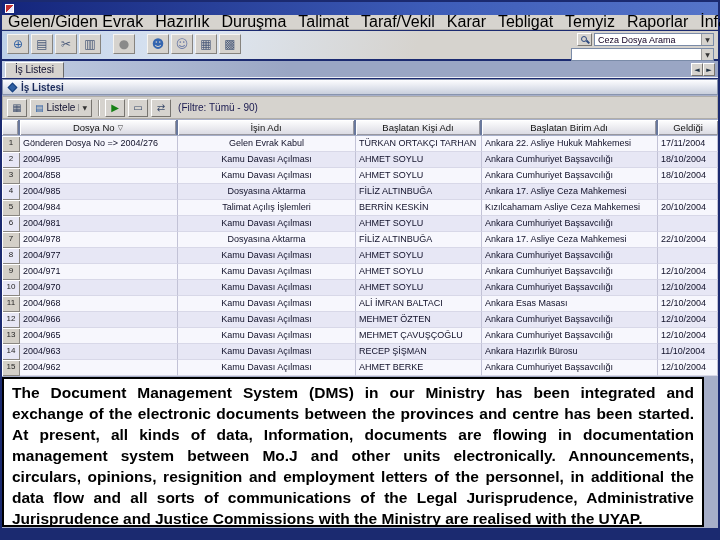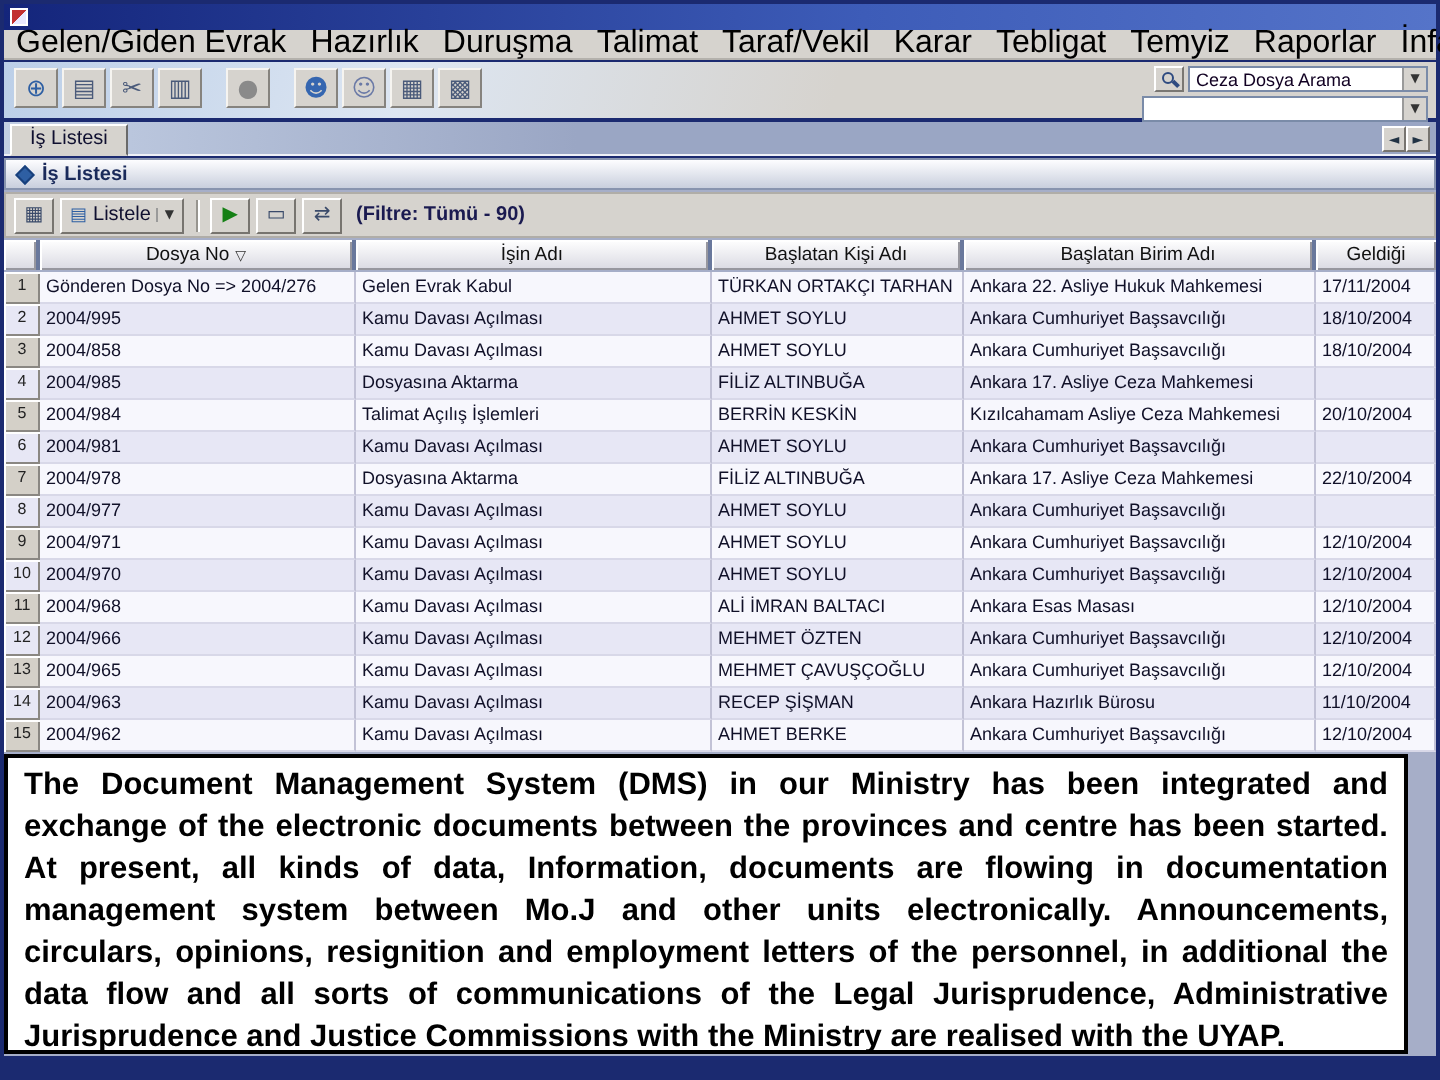--- a/index.html
+++ b/index.html
@@ -71,31 +71,31 @@
   .sq-btn { width: 20px; height: 18px; background: #d6d3ce; padding: 0; cursor: pointer;
     border: 1px solid; border-color: #fff #77746f #77746f #fff;
     font-size: 10px; line-height: 15px; text-align: center; color: #3a4a6a; }
   .sq-btn .play { color: #158015; }
   .listele-btn { height: 18px; display: flex; align-items: center; gap: 3px; cursor: pointer;
     background: #d6d3ce; border: 1px solid; border-color: #fff #77746f #77746f #fff;
     padding: 0 4px; font-size: 10px; color: #101030; }
   .listele-btn .li-icon { color: #2e5fa3; font-size: 9px; }
   .listele-btn .li-arrow { font-size: 6px; color: #333; border-left: 1px solid #9a9a9a; padding-left: 3px; }
   .vsep { width: 1px; height: 16px; background: #98958f; box-shadow: 1px 0 0 #fff; margin: 0 3px; }
-  .filter-label { font-size: 10px; font-weight: bold; color: #1a1a50; margin-left: 4px; white-space: nowrap; }
+  .filter-label { font-size: 10px; font-weight: normal; color: #1a1a50; margin-left: 4px; white-space: nowrap; }
 
   
   .thead { position: absolute; top: 41px; left: 0; width: 716px; height: 15px; display: flex; background: #69789c; }
   .th { height: 15px; background: linear-gradient(to bottom, #ffffff, #d9d9e2);
     box-shadow: inset 1px 1px 0 #fff, inset -1px -1px 0 #97979f;
     border-right: 2px solid #69789c; font-size: 9.5px; color: #111;
     display: flex; align-items: center; justify-content: center; gap: 3px;
     white-space: nowrap; overflow: hidden; cursor: pointer; }
   .sort { font-size: 7px; color: #333; }
-  .w-num { width: 18px; } .w1 { width: 158px; } .w2 { width: 178px; }
+  .w-num { width: 18px; } .w1 { width: 158px; } .w2 { width: 178px; text-align: center; }
   .w3 { width: 126px; } .w4 { width: 176px; } .w5 { width: 60px; border-right: none; }
   .tbody { position: absolute; top: 57px; left: 0; width: 716px; }
   .trow { display: flex; height: 16px; cursor: default; }
   .td { font-size: 9px; line-height: 14px; padding: 0 3px; color: #101028;
     white-space: nowrap; overflow: hidden; background: #f7f7fd;
     border-right: 1px solid #c2c2d6; border-bottom: 1px solid #d8d8e8; }
   .trow.alt .td { background: #e7e7f5; }
   .td.num { background: #d4d0c8; box-shadow: inset 1px 1px 0 #fff, inset -1px -1px 0 #8a8782;
     text-align: center; font-size: 8px; padding: 0; color: #222; border: none; }
 

